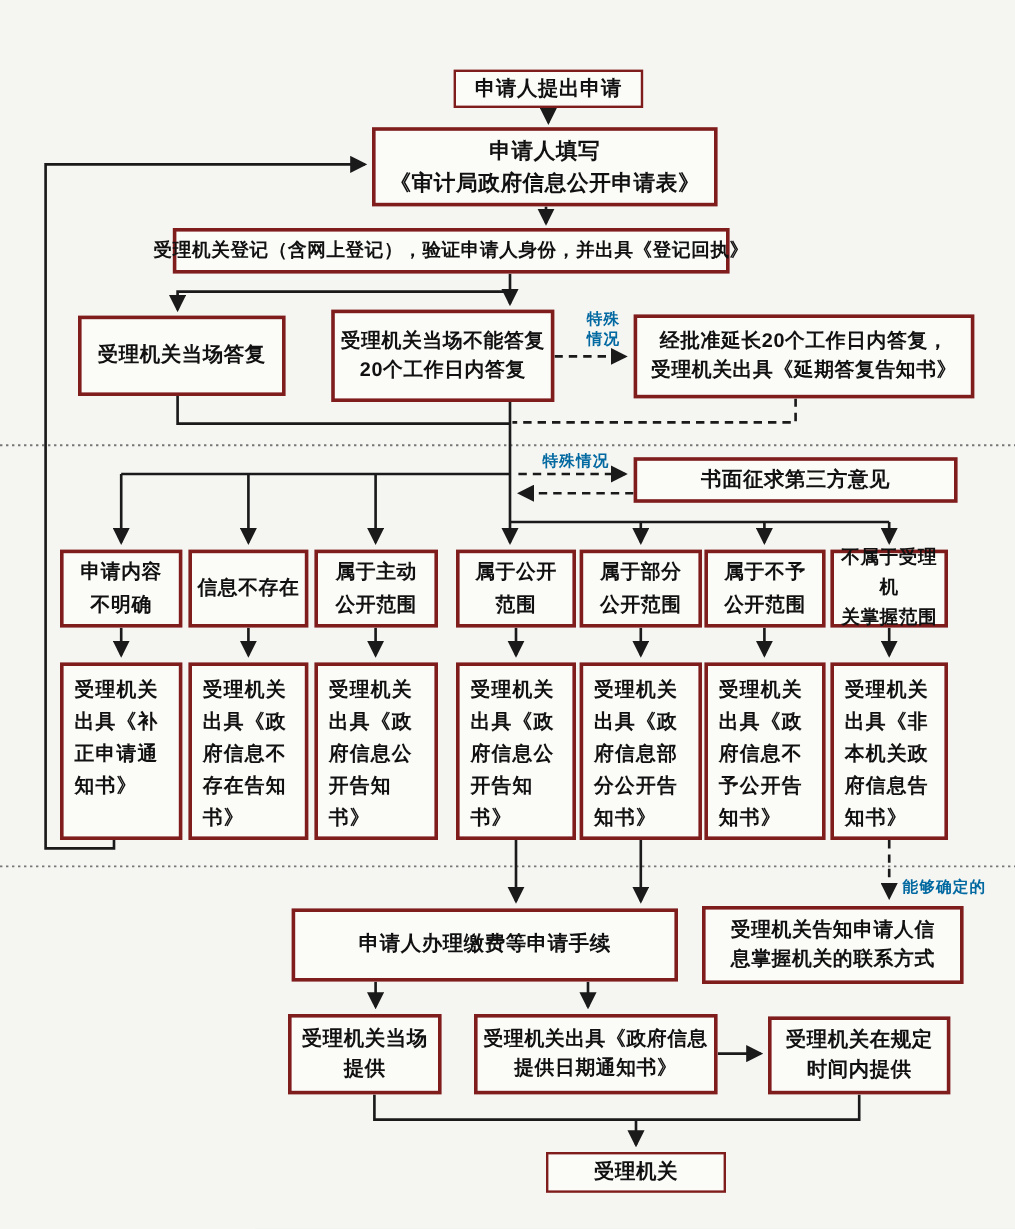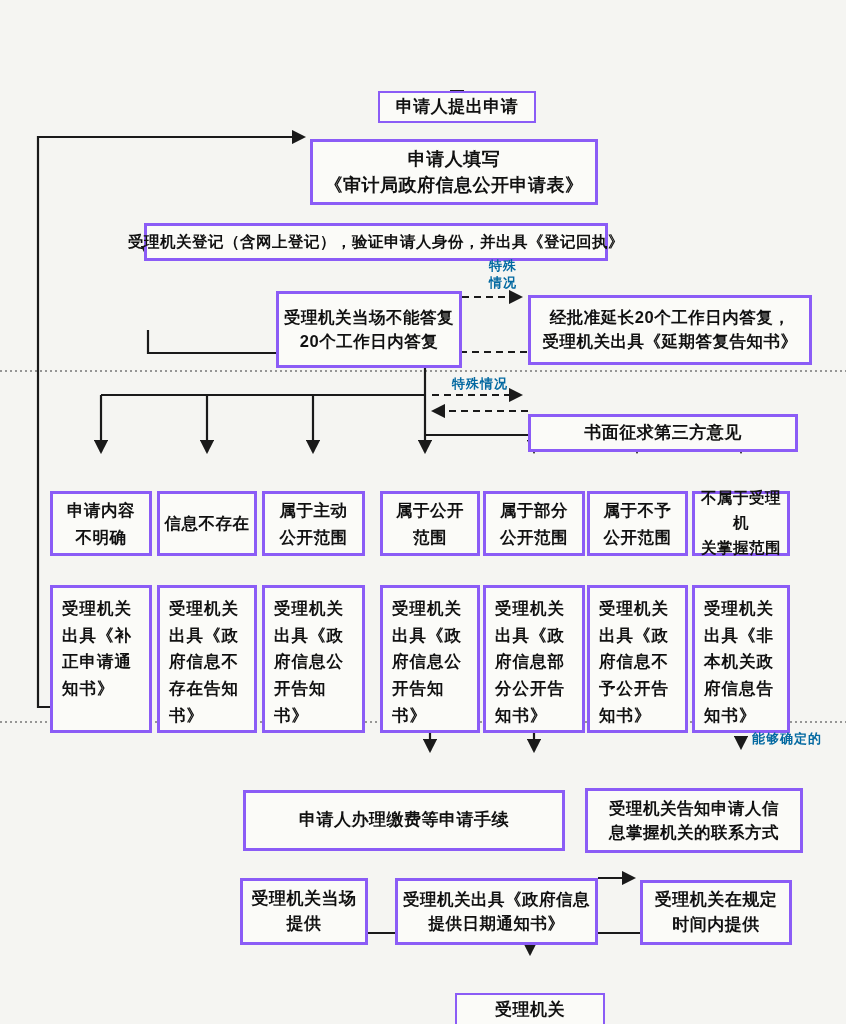--- a/index.html
+++ b/index.html
@@ -5,24 +5,24 @@
   html,body{margin:0;padding:0;background:#eef0ee;}
   .page{
     position:relative;width:846px;height:1024px;margin:0 auto;
     background:#f5f5f2;overflow:hidden;
     font-family:"Liberation Sans","DejaVu Sans",sans-serif;
     color:#111;
   }
   svg.wires{position:absolute;left:0;top:0;width:846px;height:1024px;}
   .node{
     position:absolute;box-sizing:border-box;
-    background:#fbfbf8;border:3px solid #8b5cf6;
+    background:#fbfbf8;border:3px solid #7f1d1d;
     display:flex;align-items:center;justify-content:center;
     text-align:center;font-weight:700;white-space:pre-line;
-    line-height:1.45;font-size:17px;letter-spacing:0.5px;margin-top:33px;
+    line-height:1.45;font-size:17px;letter-spacing:0.5px;
   }
   .thin{border-width:2px;}
   .outcome{
     justify-content:flex-start;align-items:flex-start;text-align:left;
     padding:7px 4px 0 9px;line-height:1.62;font-size:16.5px;letter-spacing:1px;
   }
   .cat{font-size:16.5px;line-height:1.6;}
   .edge-label{
     position:absolute;font-size:13px;font-weight:600;color:#0369a1;
     white-space:pre-line;line-height:1.3;text-align:center;letter-spacing:1px;
@@ -89,20 +89,21 @@
     </g>
   </svg>
 
   <div class="node thin" style="left:378px;top:58px;width:158px;height:32px;">申请人提出申请</div>
 
   <div class="node" style="left:310px;top:106px;width:288px;height:66px;font-size:18px;">申请人填写
 《审计局政府信息公开申请表》</div>
 
   <div class="node" style="left:144px;top:190px;width:464px;height:38px;font-size:15.5px;white-space:nowrap;">受理机关登记（含网上登记），验证申请人身份，并出具《登记回执》</div>
 
+  <div class="node" style="left:65px;top:263px;width:173px;height:67px;">受理机关当场答复</div>
 
   <div class="node" style="left:276px;top:258px;width:186px;height:77px;font-size:16.5px;">受理机关当场不能答复
 20个工作日内答复</div>
 
   <div class="node" style="left:528px;top:262px;width:284px;height:70px;font-size:16.5px;">经批准延长20个工作日内答复，
 受理机关出具《延期答复告知书》</div>
 
   <div class="edge-label" style="left:480px;top:258px;width:46px;">特殊
 情况</div>
 

